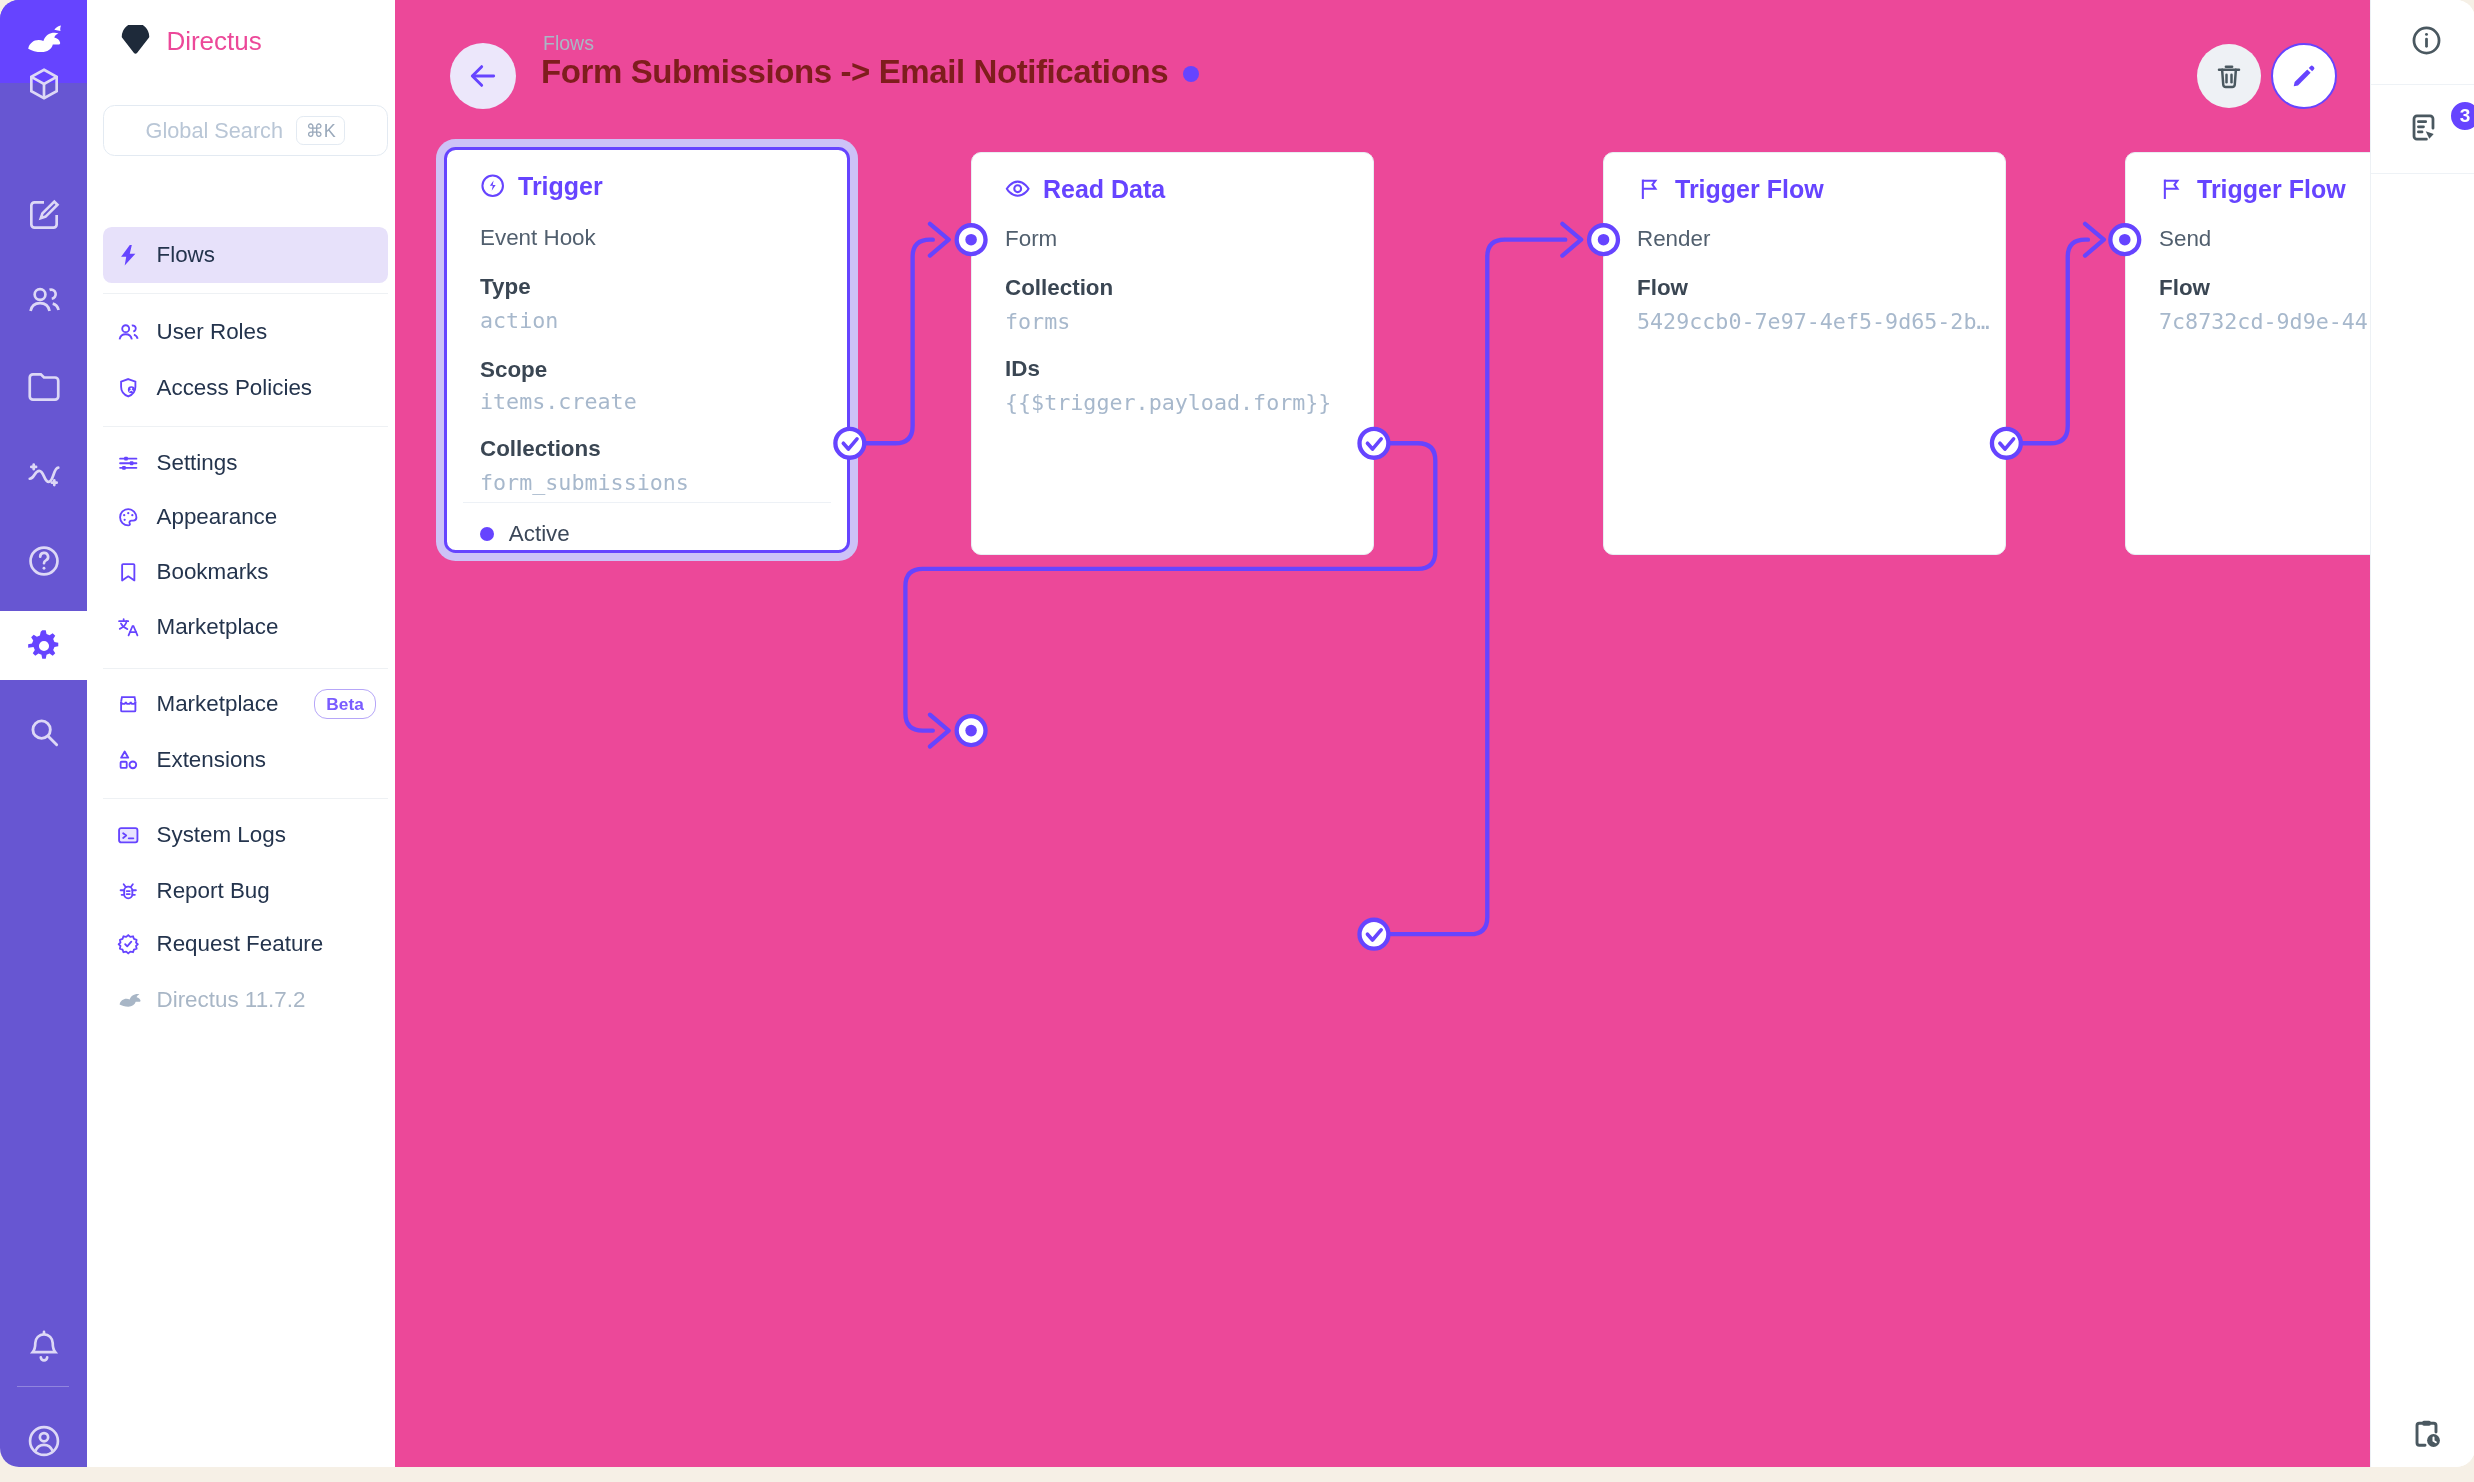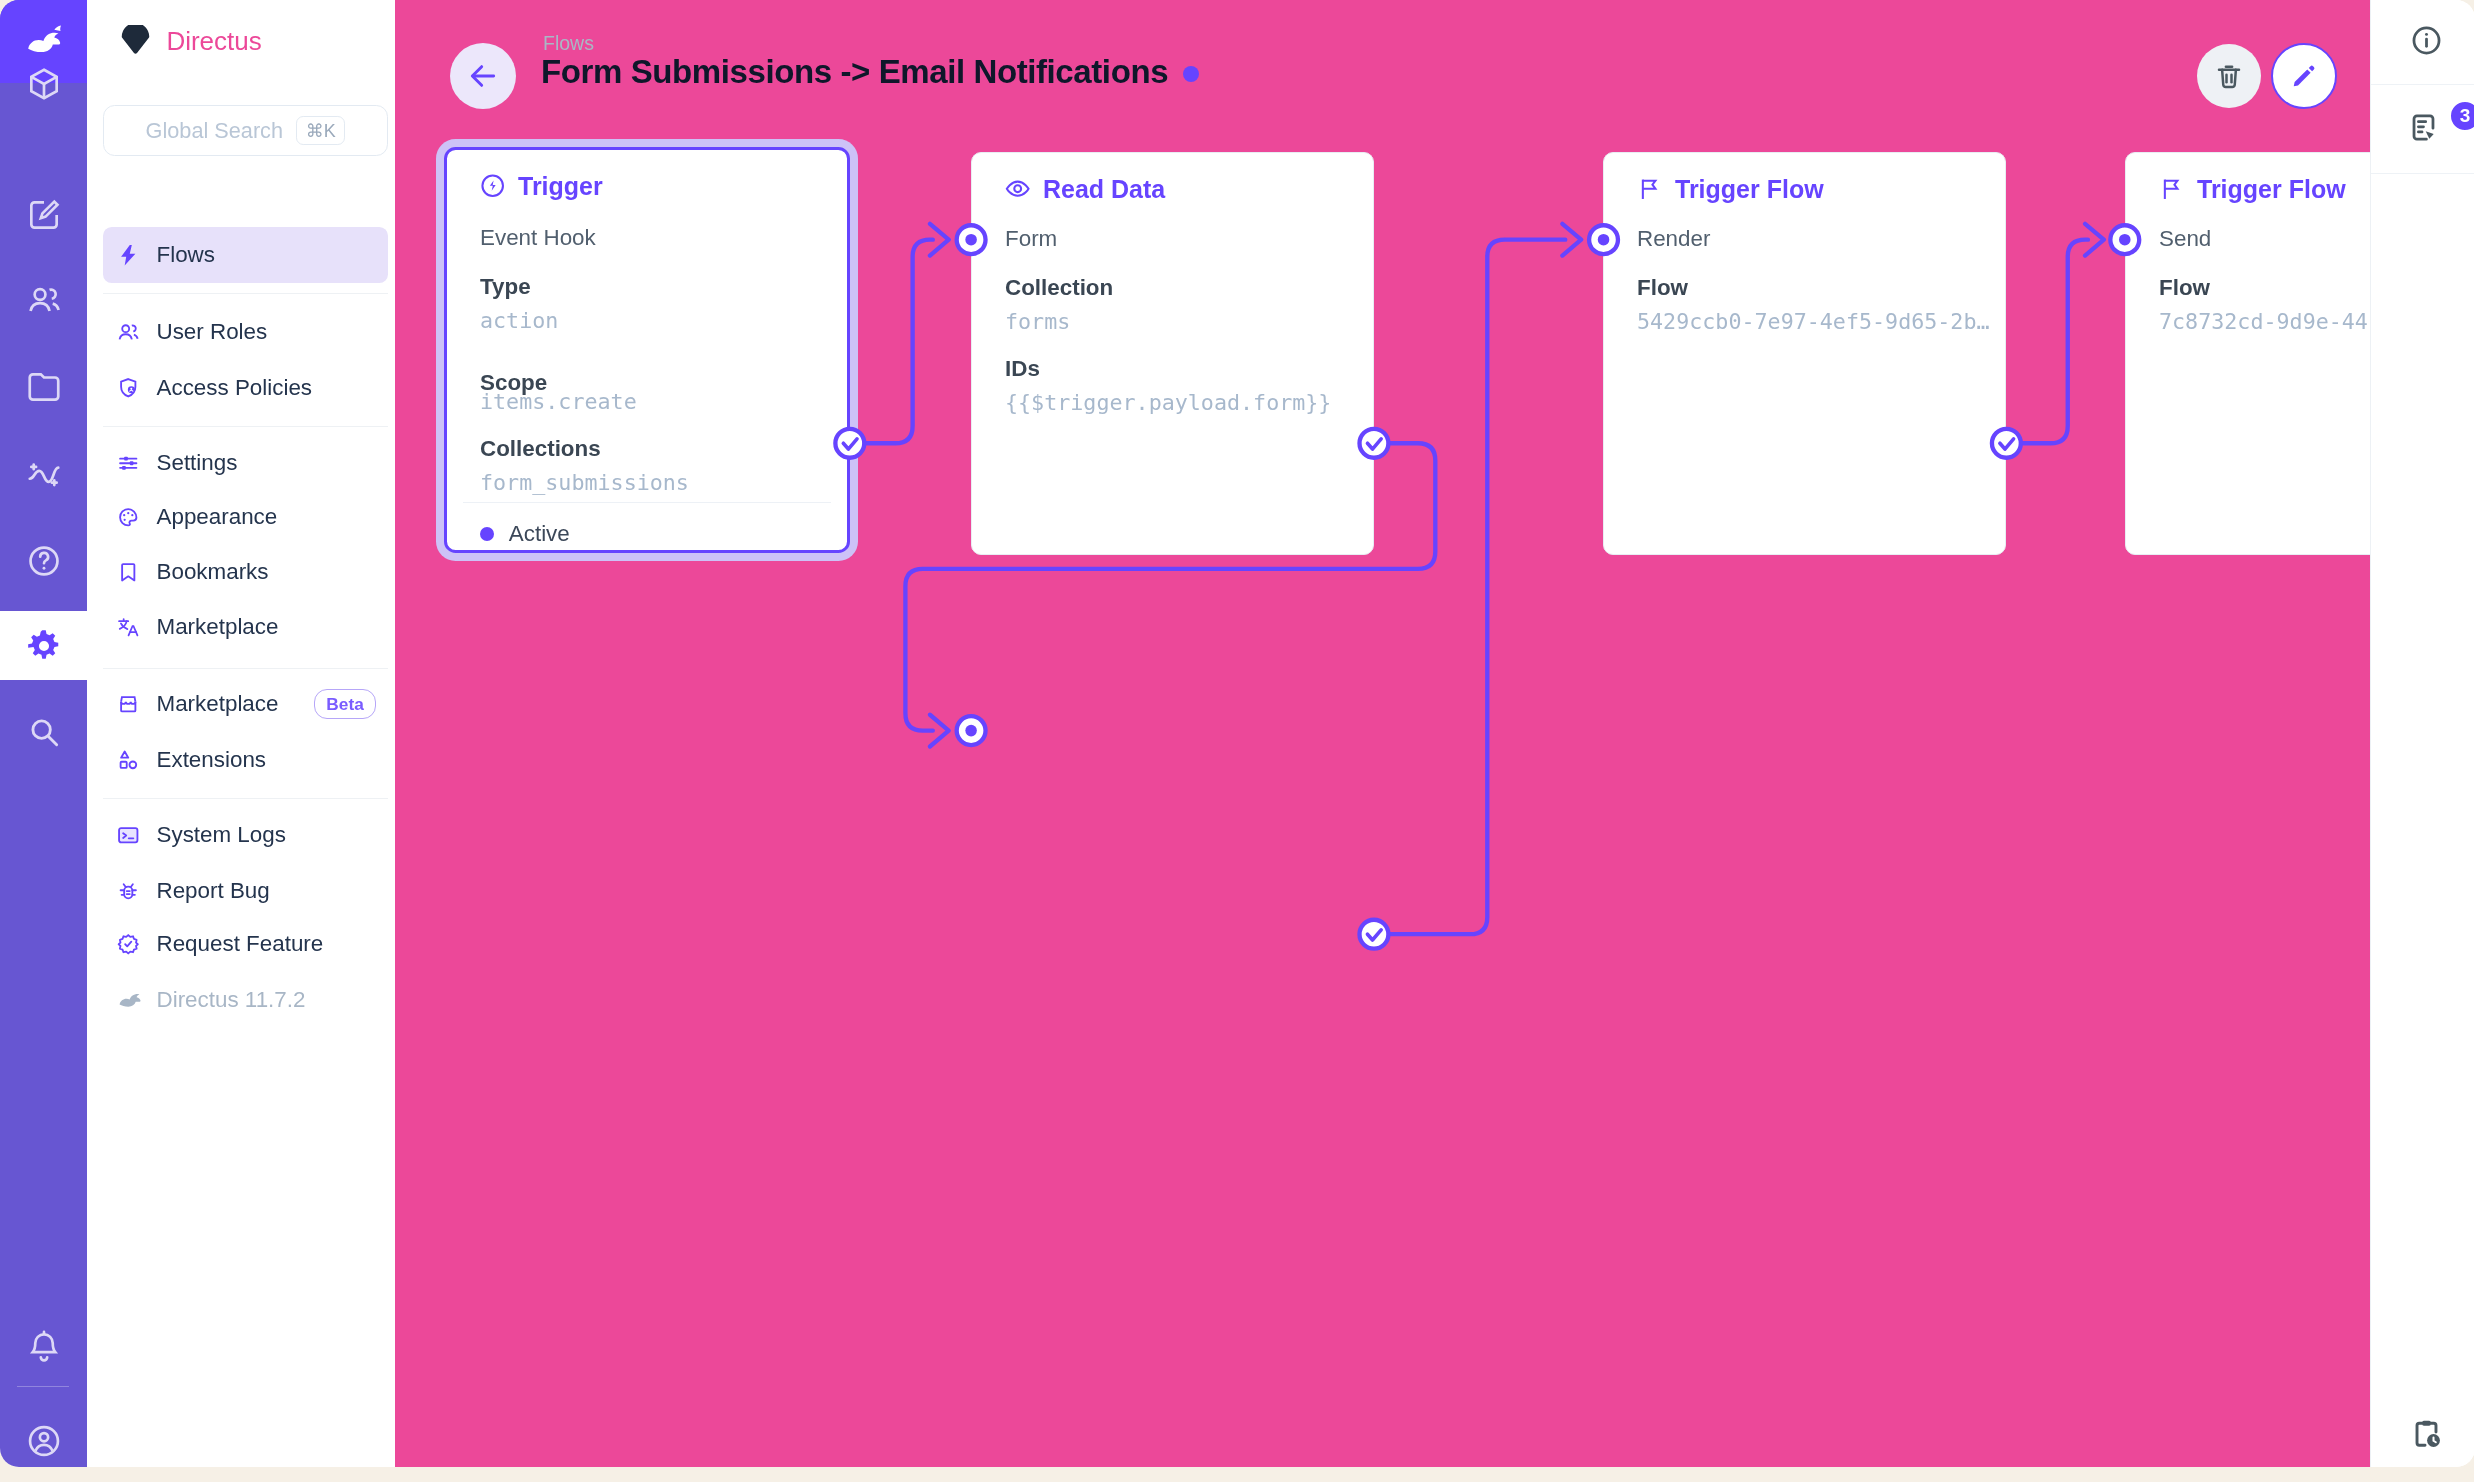--- a/index.html
+++ b/index.html
@@ -45,21 +45,21 @@
   .status-row { position:absolute; left:33px; display:flex; align-items:center; gap:14.4px; }
   .status-dot { width:14.4px; height:14.4px; border-radius:50%; background:#6644ff; }
   .status-lbl { font-size:22.4px; color:#3c4859; }
 
   
   .hdr { position:absolute; z-index:30; }
   .back-btn { left:450px; top:43px; width:66px; height:66px; border-radius:50%; background:#ece7fb; display:flex; align-items:center; justify-content:center; color:#6644ff; }
   .back-btn svg { width:32px; height:32px; }
   .crumb { left:543px; top:32px; font-size:19.5px; font-weight:500; color:#a9b7c6; }
   .page-title-row { left:541px; top:53px; display:flex; align-items:center; gap:14.4px; }
-  .page-title { font-size:33px; font-weight:700; color:#0f172a; letter-spacing:-0.4px; white-space:nowrap; }
+  .page-title { font-size:33px; font-weight:700; color:#7f1d1d; letter-spacing:-0.4px; white-space:nowrap; }
   .title-dot { width:16px; height:16px; border-radius:50%; background:#6644ff; margin-top:4.3px; }
   .trash-btn { left:2197px; top:44px; width:64px; height:64px; border-radius:50%; background:#eef1f5; display:flex; align-items:center; justify-content:center; color:#4a5860; }
   .trash-btn svg { width:30px; height:30px; }
   .edit-btn { left:2271px; top:43px; width:66px; height:66px; border-radius:50%; background:#ffffff; border:2.2px solid #6644ff; display:flex; align-items:center; justify-content:center; color:#6644ff; }
   .edit-btn svg { width:30px; height:30px; }
 
   
   .rrail { position:absolute; right:0; top:0; width:105px; height:100%; background:#ffffff; border-left:1.4px solid #edf1f5; z-index:50; }
   .rrail-btn { position:absolute; display:flex; align-items:center; justify-content:center; color:#4a5860; }
   .rrail-btn svg { width:35px; height:35px; }
@@ -79,21 +79,21 @@
       <div class="p-head">
         <svg viewBox="0 0 24 24" fill="none" stroke="currentColor" stroke-width="1.8">
             <circle cx="12" cy="12" r="9"></circle>
             <path d="M12.8 7.5l-3.3 4.6h2.6l-1 4.4 3.5-5h-2.6l.8-4z" fill="currentColor" stroke="none"></path>
           </svg>
         <span class="p-title">Trigger</span>
       </div>
       <div class="f-plain" style="top:75px;">Event Hook</div>
       <div class="f-key" style="top:124px;text-align:right;">Type</div>
       <div class="f-val" style="top:158px;">action</div>
-      <div class="f-key" style="top:220px;">Scope</div>
+      <div class="f-key" style="top:207px;">Scope</div>
       <div class="f-val" style="top:239px;">items.create</div>
       <div class="f-key" style="top:286px;">Collections</div>
       <div class="f-val" style="top:320px;">form_submissions</div>
       <div class="p-divider" style="top:352px;"></div>
       <div class="status-row" style="top:371px;">
         <span class="status-dot"></span>
         <span class="status-lbl">Active</span>
       </div>
     </div>
 

